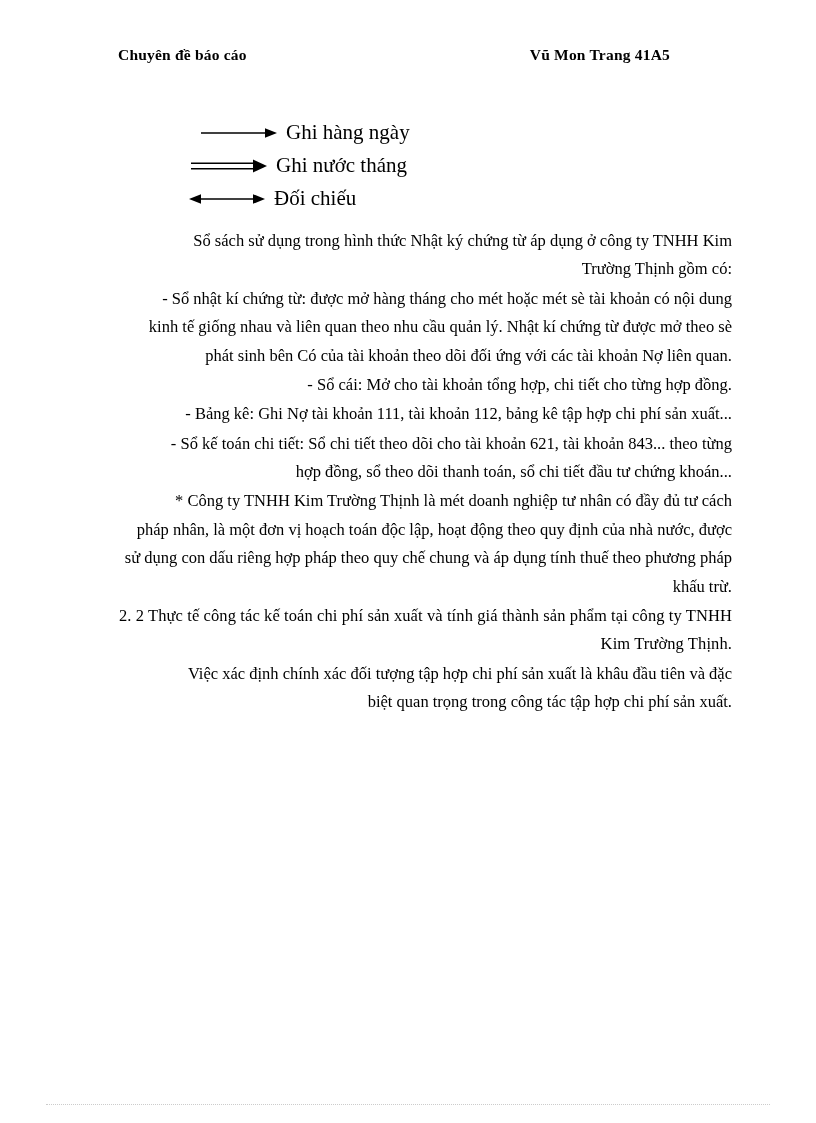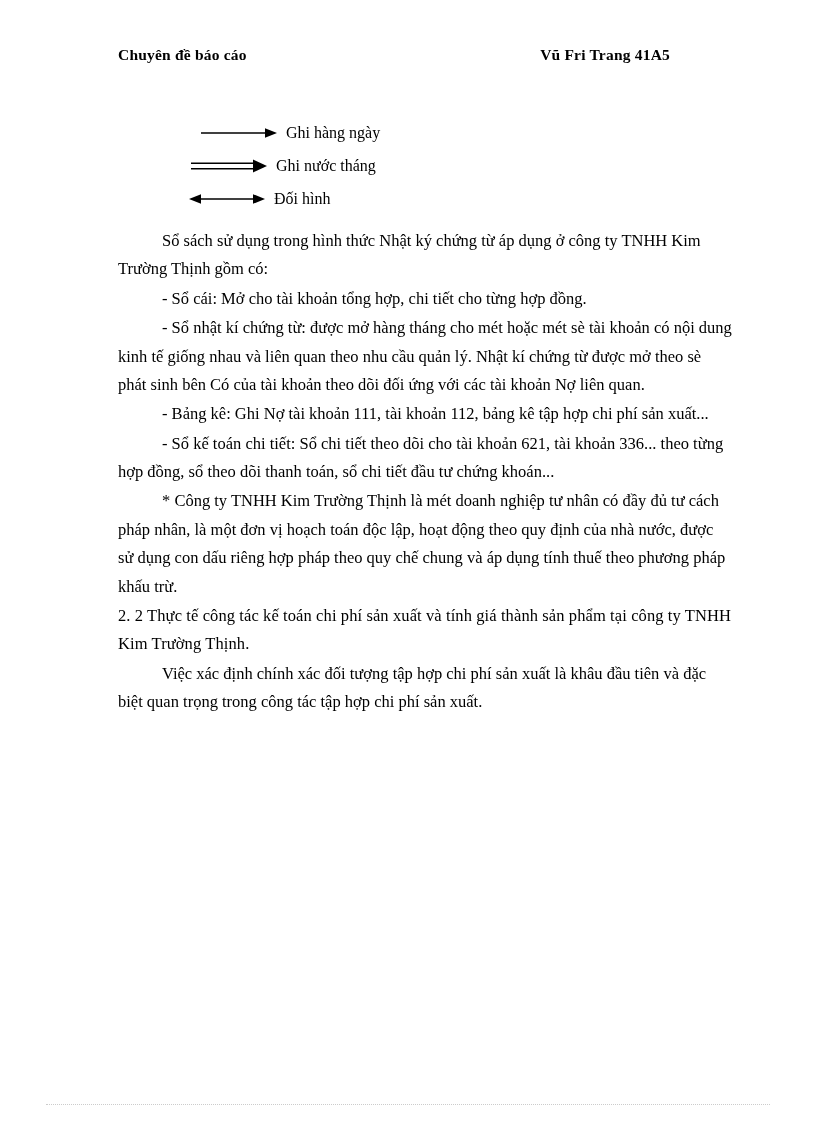--- a/index.html
+++ b/index.html
@@ -47,32 +47,32 @@
     height: 33px;
   }
   .legend-arrow {
     width: 82px;
     flex: 0 0 82px;
     display: flex;
     align-items: center;
     justify-content: center;
   }
   .legend-label {
-    font-size: 16px;
+    font-size: 21px;
     margin-left: 6px;
     white-space: nowrap;
   }
   .legend-row.r2 .legend-arrow { margin-left: -10px; }
   .legend-row.r3 .legend-arrow { margin-left: -12px; }
 
   .body-text {
     margin-top: 12px;
     font-size: 16.5px;
     line-height: 1.72;
-    text-align: left;
+    text-align: right;
   }
   .para {
     margin: 0 0 1px 0;
     text-indent: 44px;
   }
   .para.noindent { text-indent: 0; }
   .para.bold {
     font-weight: normal;
     text-indent: 0;
     letter-spacing: 0.1px;
@@ -86,21 +86,21 @@
     border-top: 1px dotted #cccccc;
   }
 </style>
 </head>
 <body>
 
 <div class="page">
 
   <div class="header">
     <div class="header-left">Chuyên đề báo cáo</div>
-    <div class="header-right">Vũ Fri Trang 41A5</div>
+    <div class="header-right">Vũ Mon Trang 41A5</div>
   </div>
 
   <div class="legend">
 
     <div class="legend-row r1">
       <span class="legend-arrow">
         <svg width="80" height="14" viewBox="0 0 80 14" aria-hidden="true">
           <line x1="2" y1="7" x2="66" y2="7" stroke="#000" stroke-width="1.4"></line>
           <polygon points="66,2.2 78,7 66,11.8" fill="#000"></polygon>
         </svg>
@@ -120,31 +120,31 @@
     </div>
 
     <div class="legend-row r3">
       <span class="legend-arrow">
         <svg width="80" height="14" viewBox="0 0 80 14" aria-hidden="true">
           <line x1="12" y1="7" x2="68" y2="7" stroke="#000" stroke-width="1.4"></line>
           <polygon points="14,2.2 2,7 14,11.8" fill="#000"></polygon>
           <polygon points="66,2.2 78,7 66,11.8" fill="#000"></polygon>
         </svg>
       </span>
-      <span class="legend-label">Đối hình</span>
+      <span class="legend-label">Đối chiếu</span>
     </div>
 
   </div>
 
   <div class="body-text">
     <p class="para">Sổ sách sử dụng trong hình thức Nhật ký chứng từ áp dụng ở công ty TNHH Kim Trường Thịnh gồm có:</p>
+    <p class="para">- Sổ nhật kí chứng từ: được mở hàng tháng cho mét hoặc mét sè tài khoản có nội dung kinh tế giống nhau và liên quan theo nhu cầu quản lý. Nhật kí chứng từ được mở theo sè phát sinh bên Có của tài khoản theo dõi đối ứng với các tài khoản Nợ liên quan.</p>
     <p class="para">- Sổ cái: Mở cho tài khoản tổng hợp, chi tiết cho từng hợp đồng.</p>
-    <p class="para">- Sổ nhật kí chứng từ: được mở hàng tháng cho mét hoặc mét sè tài khoản có nội dung kinh tế giống nhau và liên quan theo nhu cầu quản lý. Nhật kí chứng từ được mở theo sè phát sinh bên Có của tài khoản theo dõi đối ứng với các tài khoản Nợ liên quan.</p>
     <p class="para">- Bảng kê: Ghi Nợ tài khoản 111, tài khoản 112, bảng kê tập hợp chi phí sản xuất...</p>
-    <p class="para">- Sổ kế toán chi tiết: Sổ chi tiết theo dõi cho tài khoản 621, tài khoản 336... theo từng hợp đồng, sổ theo dõi thanh toán, sổ chi tiết đầu tư chứng khoán...</p>
+    <p class="para">- Sổ kế toán chi tiết: Sổ chi tiết theo dõi cho tài khoản 621, tài khoản 843... theo từng hợp đồng, sổ theo dõi thanh toán, sổ chi tiết đầu tư chứng khoán...</p>
     <p class="para">* Công ty TNHH Kim Trường Thịnh là mét doanh nghiệp tư nhân có đầy đủ tư cách pháp nhân, là một đơn vị hoạch toán độc lập, hoạt động theo quy định của nhà nước, được sử dụng con dấu riêng hợp pháp theo quy chế chung và áp dụng tính thuế theo phương pháp khấu trừ.</p>
     <p class="para bold">2. 2 Thực tế công tác kế toán chi phí sản xuất và tính giá thành sản phẩm tại công ty TNHH Kim Trường Thịnh.</p>
     <p class="para">Việc xác định chính xác đối tượng tập hợp chi phí sản xuất là khâu đầu tiên và đặc biệt quan trọng trong công tác tập hợp chi phí sản xuất.</p>
   </div>
 
   <div class="footer-rule"></div>
 
 </div>
 
 </body></html>

